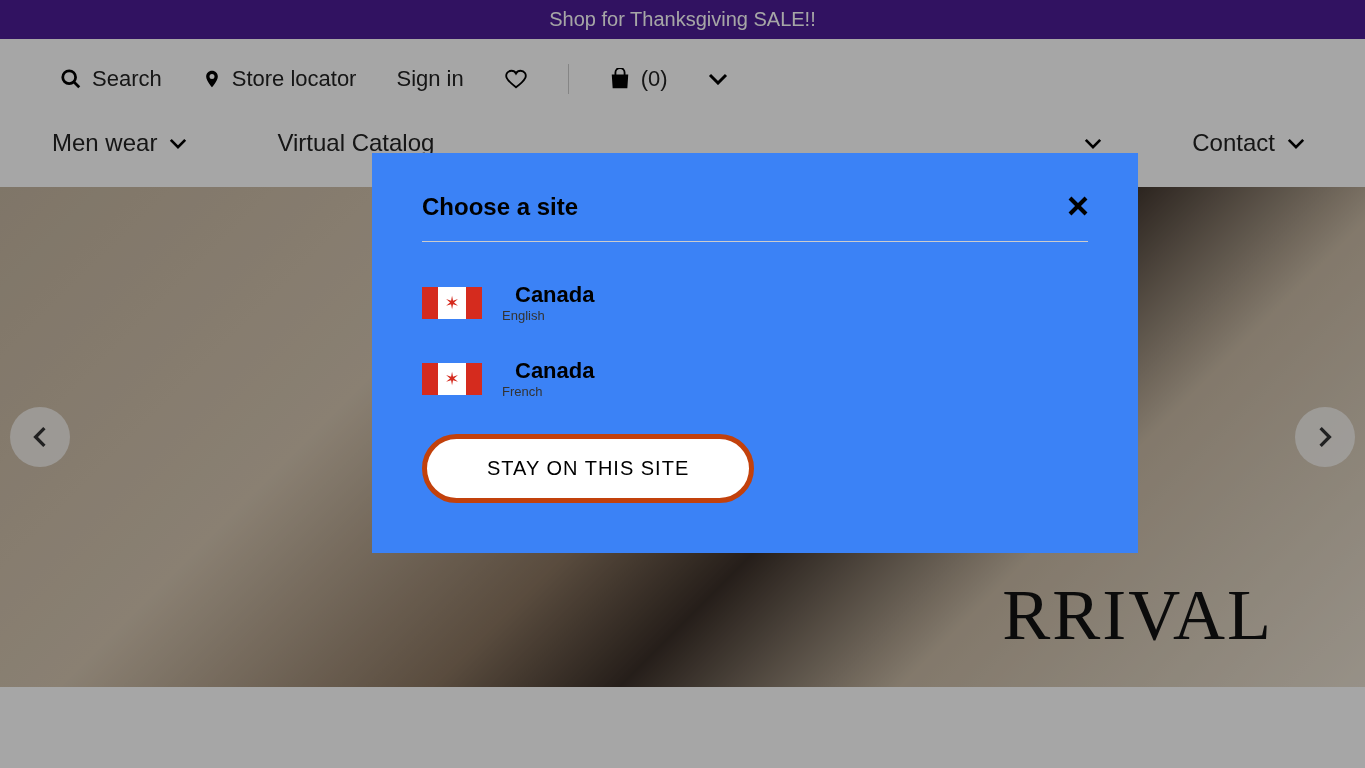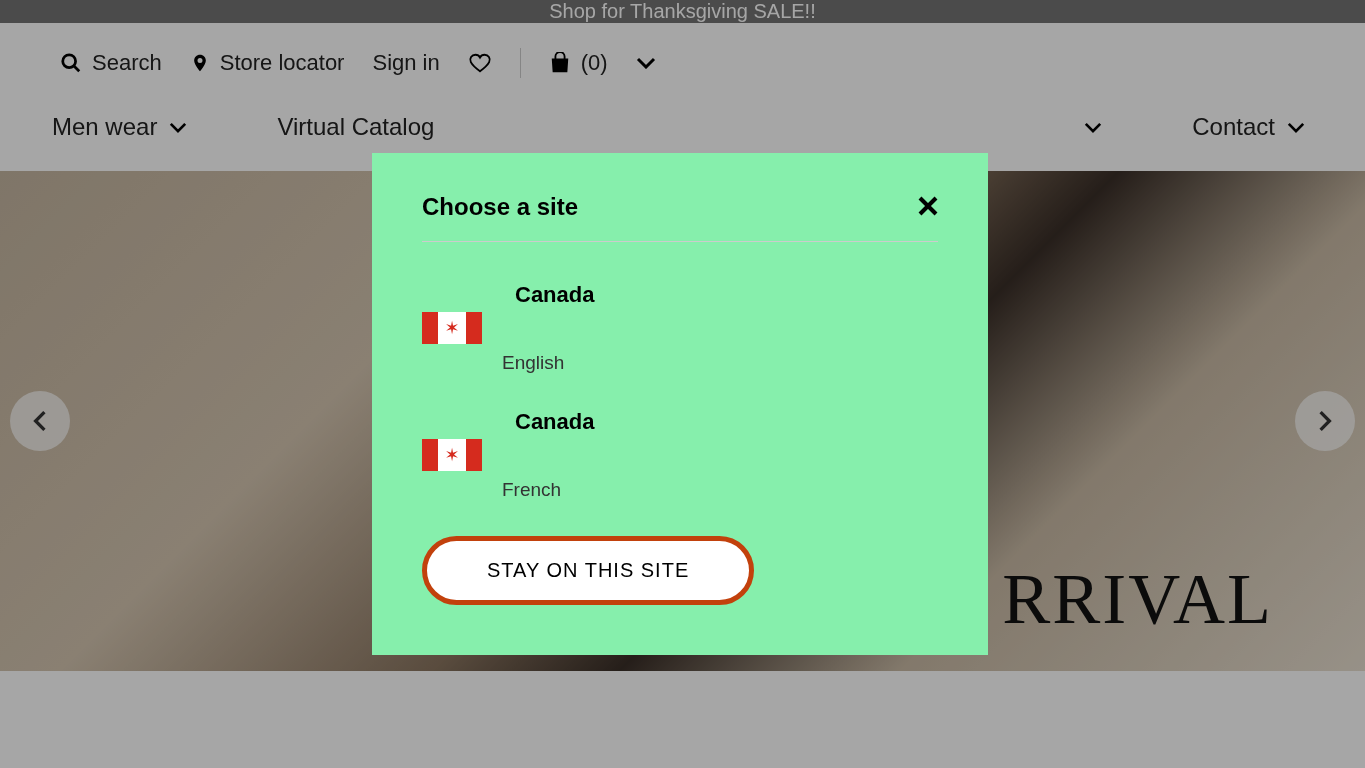--- a/index.html
+++ b/index.html
@@ -1,52 +1,52 @@
 <!DOCTYPE html>
 <html><head>
 <meta charset="utf-8">
 <style>
   * { margin: 0; padding: 0; box-sizing: border-box; }
   body { font-family: 'Segoe UI', Arial, sans-serif; width: 1365px; height: 768px; overflow: hidden; position: relative; background: #fff; }
   
-  .promo-bar { background: #737373; color: #fff; text-align: center; padding: 0 0; font-size: 20px; font-weight: 400; }
+  .promo-bar { background: #4c1d95; color: #fff; text-align: center; padding: 8px 0; font-size: 20px; font-weight: 400; }
   
   .header-top { display: flex; align-items: center; justify-content: space-between; padding: 25px 60px 20px 60px; background: #fff; }
   .logo { font-family: Georgia, 'Times New Roman', serif; font-size: 42px; font-weight: bold; letter-spacing: 0px; }
-  .header-actions { display: flex; align-items: center; gap: 28px; }
+  .header-actions { display: flex; align-items: center; gap: 40px; }
   .action-item { display: flex; align-items: center; gap: 10px; font-size: 22px; color: #222; cursor: pointer; }
   .divider-vert { width: 1px; height: 30px; background: #ccc; }
   .country-select { display: flex; align-items: center; gap: 10px; font-size: 22px; cursor: pointer; }
   
   .nav-bar { display: flex; align-items: center; gap: 90px; padding: 15px 60px 30px 52px; background: #fff; }
   .nav-item { display: flex; align-items: center; gap: 12px; font-size: 24px; color: #222; cursor: pointer; }
   
   .hero { position: relative; width: 100%; height: 500px; background: linear-gradient(135deg, #c4b5a0 0%, #d4c5b0 30%, #8a7560 50%, #3a2f28 60%, #c9baa5 75%, #e8dfd0 100%); display: flex; align-items: flex-end; justify-content: flex-end; padding-right: 92px; }
   .hero-content { text-align: right; color: #111; }
   .hero-title { font-family: Georgia, 'Times New Roman', serif; font-size: 72px; font-weight: 400; letter-spacing: 2px; margin-bottom: 30px; }
   .hero-sub { font-size: 24px; margin-bottom: 50px; color: #333; }
   .shop-btn { background: #4a7a3a; color: #fff; border: none; padding: 18px 50px; font-size: 24px; cursor: pointer; }
   
   .carousel-arrow { position: absolute; top: 50%; transform: translateY(-50%); width: 60px; height: 60px; border-radius: 50%; background: rgba(255,255,255,0.7); display: flex; align-items: center; justify-content: center; cursor: pointer; }
   .carousel-arrow.left { left: 10px; }
   .carousel-arrow.right { right: 10px; }
   
   .overlay { position: absolute; inset: 0; background: rgba(0,0,0,0.35); z-index: 100; }
   
-  .modal { position: absolute; left: 372px; top: 153px; width: 616px; background: #86efac; z-index: 200; padding: 40px 50px 50px 50px; }
+  .modal { position: absolute; left: 372px; top: 153px; width: 766px; background: #3b82f6; z-index: 200; padding: 40px 50px 50px 50px; }
   .modal-header { display: flex; justify-content: space-between; align-items: center; padding-bottom: 20px; border-bottom: 1px solid #ccc; }
   .modal-title { font-size: 24px; font-weight: 700; }
   .close-btn { font-size: 28px; font-weight: bold; cursor: pointer; line-height: 1; }
   .site-list { padding-top: 40px; }
   .site-item { display: flex; align-items: center; gap: 20px; margin-bottom: 35px; cursor: pointer; }
   .flag-ca { width: 60px; height: 32px; display: flex; }
   .flag-ca .bar-red { width: 16px; background: #d52b1e; }
   .flag-ca .bar-white { flex: 1; background: #fff; display: flex; align-items: center; justify-content: center; color: #d52b1e; font-size: 18px; }
   .site-text .country { font-size: 22px; font-weight: 700; margin-left: 13px; }
-  .site-text .lang { font-size: 19px; color: #333; margin-top: 44px; }
+  .site-text .lang { font-size: 13px; color: #333; }
   .stay-btn { border: 5px solid #c2410c; background: #fff; border-radius: 40px; padding: 18px 60px; font-size: 20px; letter-spacing: 1px; cursor: pointer; }
   
   .chev { display: inline-block; }
 </style>
 </head>
 <body>
 
 <div class="promo-bar">
   <span>Shop for Thanksgiving SALE!!</span>
 </div>

